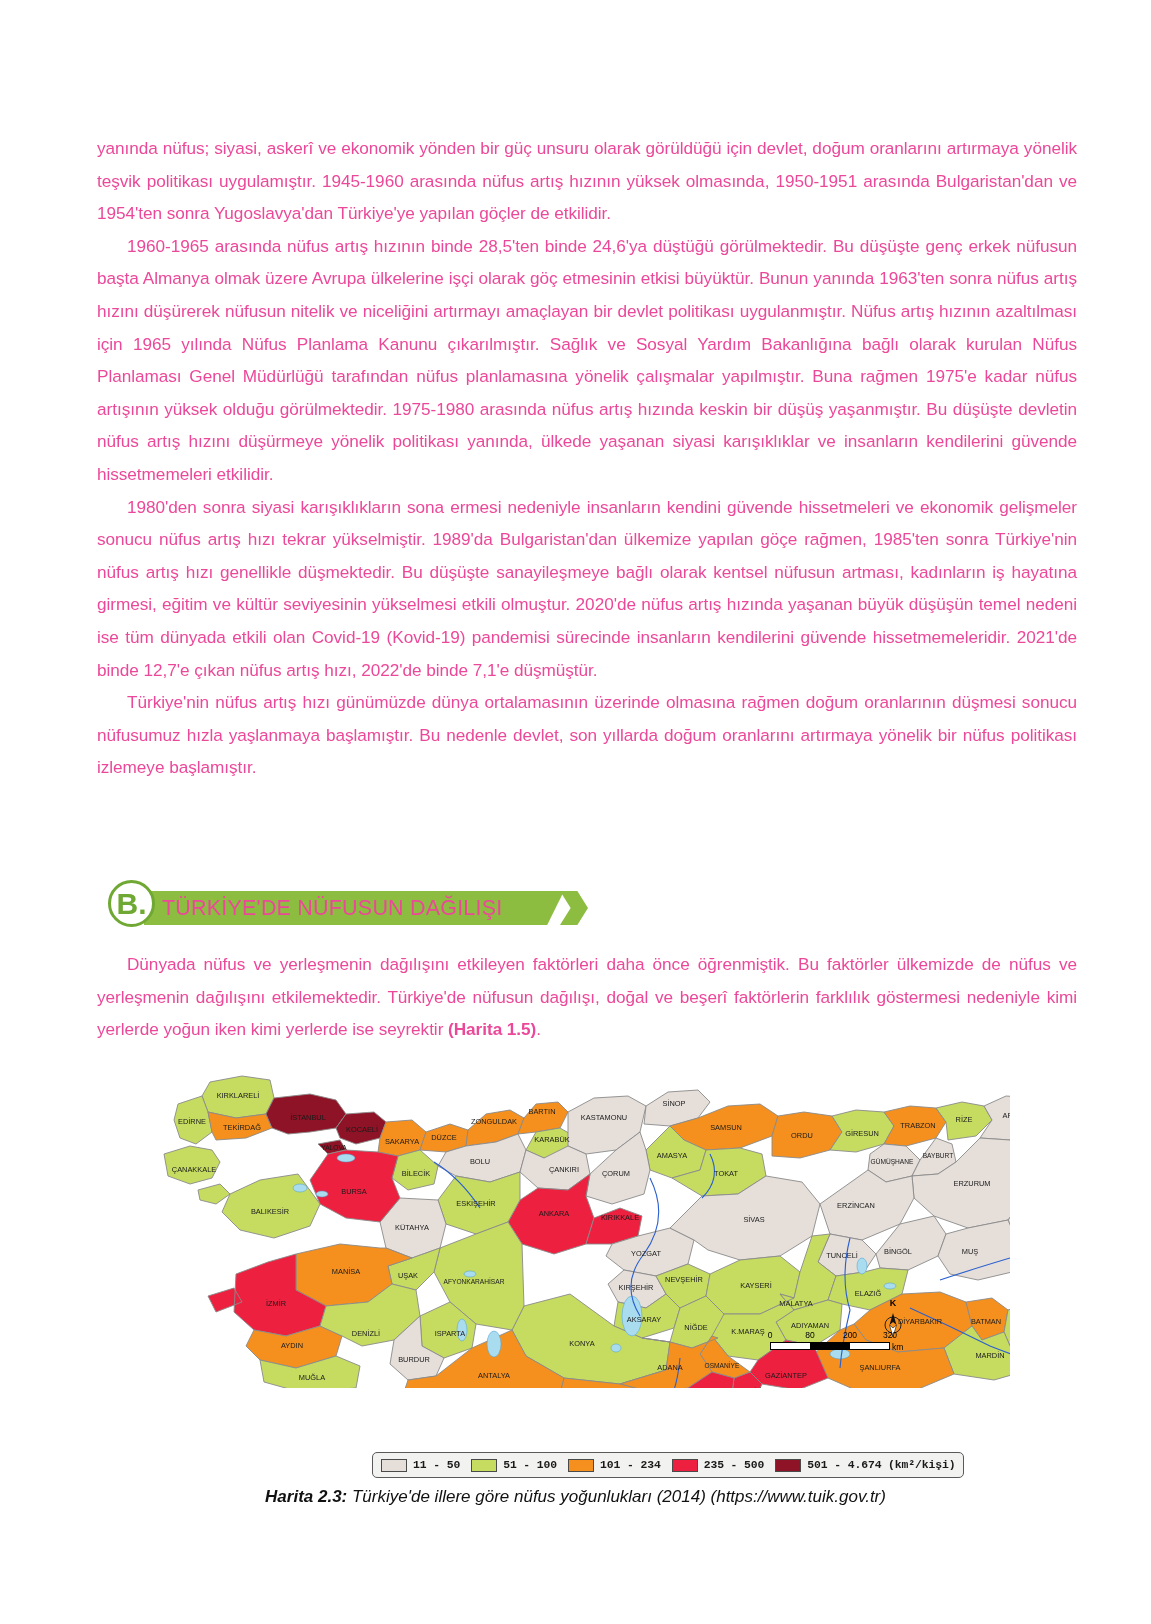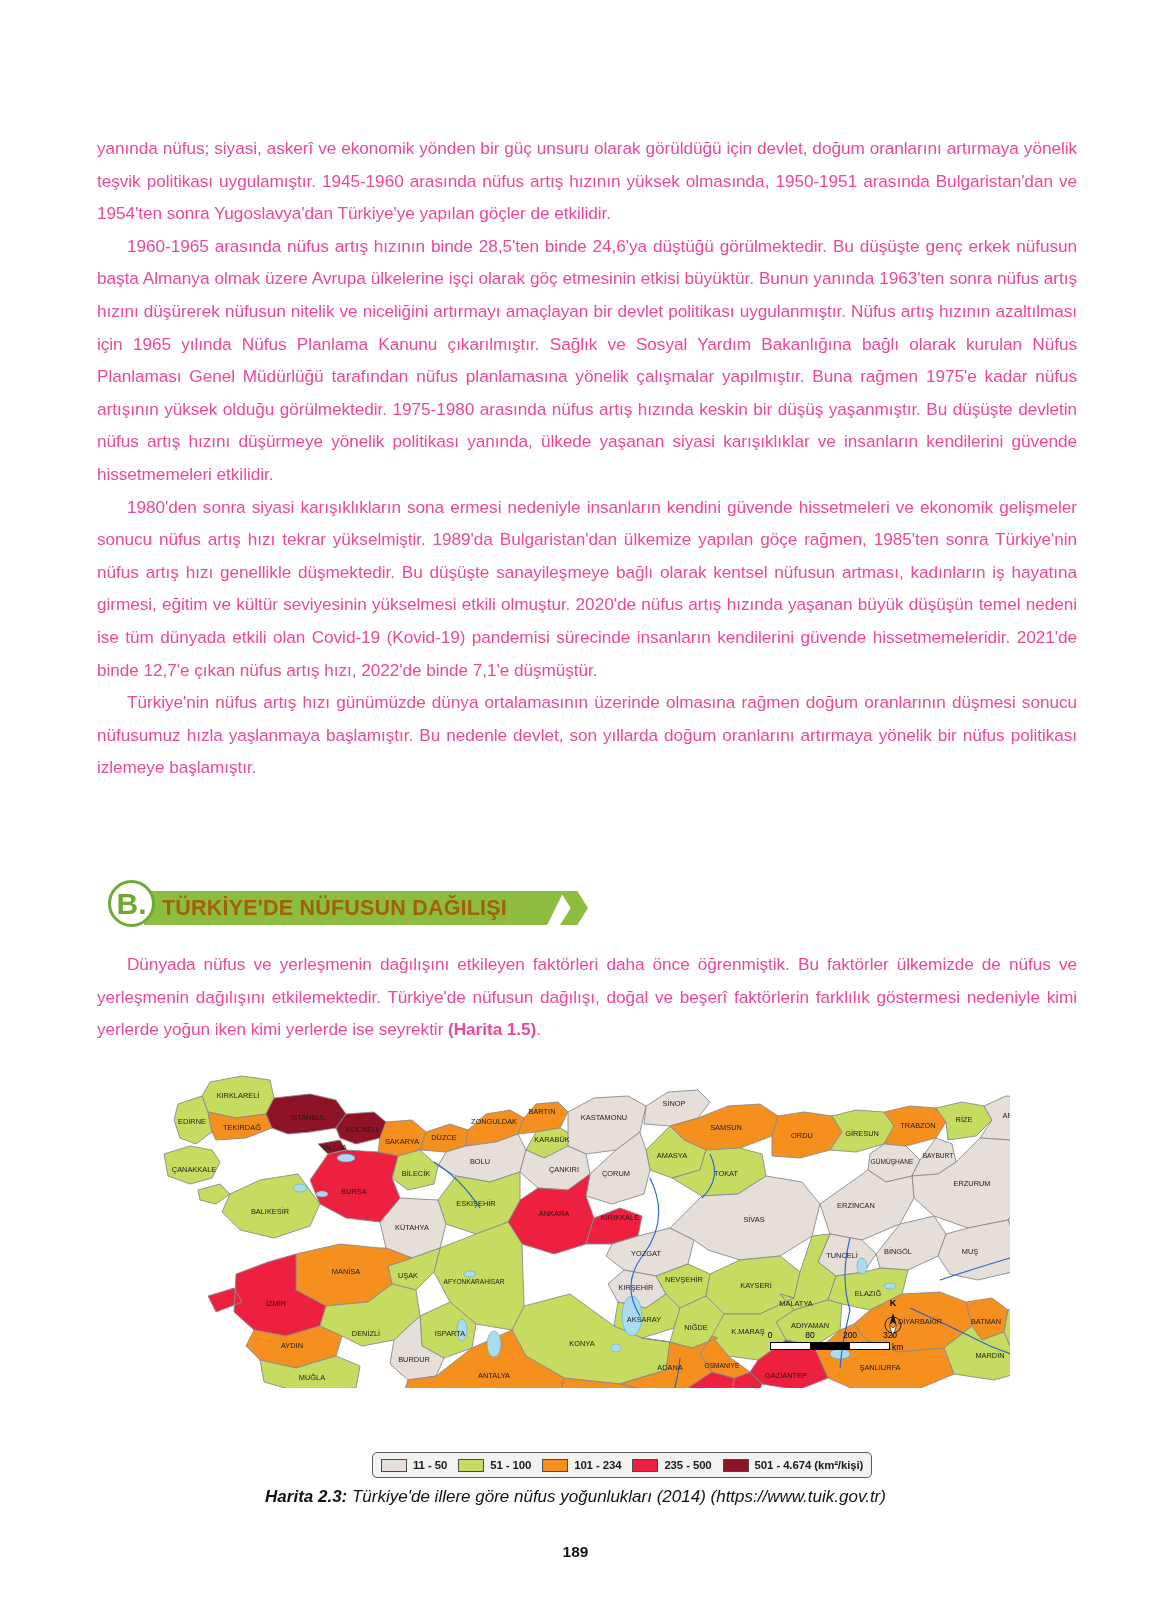--- a/index.html
+++ b/index.html
@@ -84,22 +84,22 @@
     z-index: 2;
     clip-path: polygon(0 0, 100% 0, 96% 100%, 0 100%);
   }
   .banner-title {
     position: absolute;
     left: 62px;
     top: 12px;
     height: 34px;
     line-height: 35px;
     font-size: 21.5px;
-    font-weight: bold;
-    color: #a16207;
+    font-weight: normal;
+    color: #ec4899;
     letter-spacing: 0.2px;
     z-index: 5;
     white-space: nowrap;
     font-family: "Liberation Sans", sans-serif;
   }
   .banner-arrow {
     position: absolute;
     left: 460px;
     top: 12px;
     width: 28px;
@@ -181,20 +181,21 @@
     border: 1px solid #4a4a4a;
     box-sizing: border-box;
     margin-right: 6px;
   }
   .legend-text {
     font-size: 11.4px;
     font-weight: bold;
     color: #1a1a1a;
     white-space: nowrap;
     letter-spacing: -0.1px;
+    font-family: Liberation Mono, monospace;
   }
 
   
   .caption {
     position: absolute;
     left: 0;
     top: 1487px;
     width: 1151px;
     text-align: center;
     font-size: 17px;
@@ -490,15 +491,14 @@
     <div class="legend-item">
       <span class="legend-swatch" style="background:#8e1326"></span>
       <span class="legend-text">501 - 4.674 (km²/kişi)</span>
     </div>
   </div>
 
   <div class="caption">
     <b>Harita 2.3:</b><span> Türkiye'de illere göre nüfus yoğunlukları (2014) (https://www.tuik.gov.tr)</span>
   </div>
 
-  <div class="page-number">189</div>
 
 </div>
 
 </body></html>

